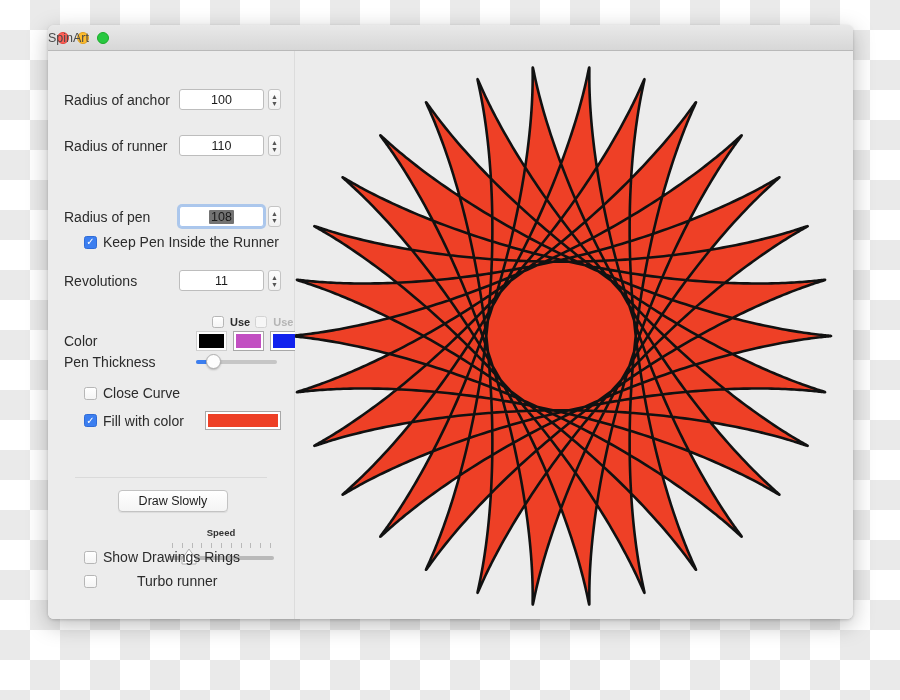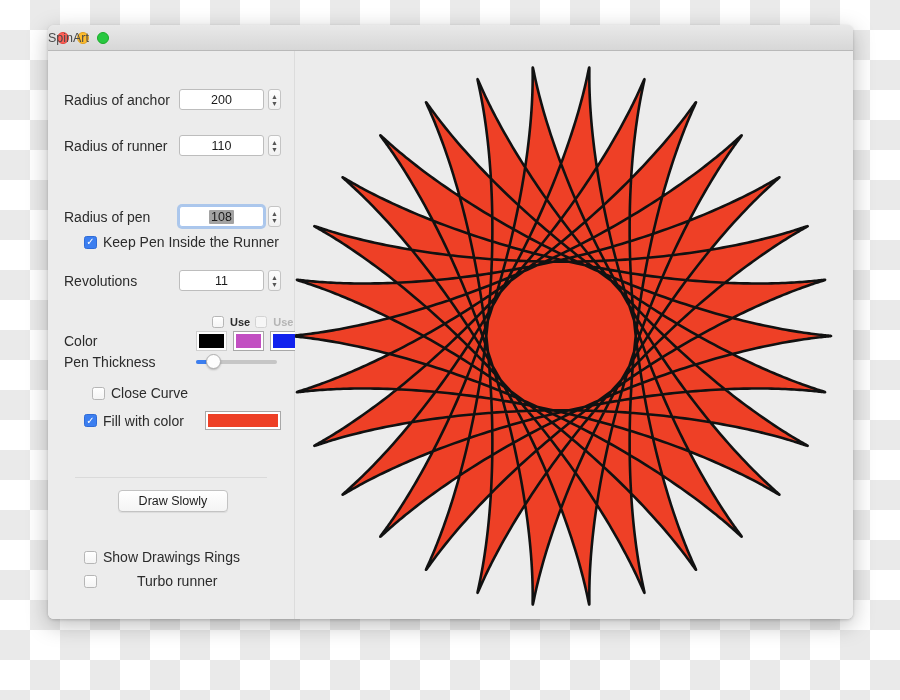--- a/index.html
+++ b/index.html
@@ -73,21 +73,21 @@
     border: 1px solid #bdbdbd;
     border-radius: 3px;
     display: flex; align-items: center; justify-content: center;
     font-size: 12.5px; color: #1a1a1a;
   }
   .numfield.focused {
     border: 1px solid #a9c6ef;
     box-shadow: 0 0 0 2px rgba(120,170,235,0.55);
   }
   .numfield .hl {
-    background: #a3a3a3; padding: 0 2px; border-radius: 1px;
+    background: #737373; padding: 0 2px; border-radius: 1px;
   }
   .stepper {
     width: 13px; height: 21px; margin-left: 4px;
     border: 1px solid #c4c4c4; border-radius: 3px;
     background: linear-gradient(to bottom,#fdfdfd,#f1f1f1);
     display: flex; flex-direction: column;
     align-items: center; justify-content: center;
     line-height: 0;
   }
   .stepper span { font-size: 7px; color: #555; line-height: 7px; display:block; }
@@ -200,21 +200,21 @@
     <div id="wtitle">SpinArt</div>
   </div>
 
   <div id="body">
 
     <div id="sidebar">
 
       <div class="row" style="left:16px; top:38px;">
         <div class="lbl" style="width:115px;">Radius of anchor</div>
         <div class="numfield">
-          <span>200</span>
+          <span>100</span>
         </div>
         <div class="stepper">
           <span>▲</span>
           <span>▼</span>
         </div>
       </div>
 
       <div class="row" style="left:16px; top:84px;">
         <div class="lbl" style="width:115px;">Radius of runner</div>
         <div class="numfield">
@@ -280,41 +280,65 @@
             <i id="sw0" style="background: rgb(0, 0, 0);"></i>
           </div>
         <div class="swatch" style="margin-left:6px;">
             <i id="sw1" style="background: rgb(194, 79, 194);"></i>
           </div>
         <div class="swatch" style="margin-left:6px;">
             <i id="sw2" style="background: rgb(17, 34, 238);"></i>
           </div>
       </div>
 
-      <div class="row cb" style="left:44px; top:334px;">
+      <div class="row cb" style="left:36px; top:334px;">
         <div class="cbox"></div>
         <div class="lbl">Close Curve</div>
       </div>
 
       <div class="row cb" style="left:36px; top:360px;">
         <div class="cbox on">✓</div>
         <div class="lbl" style="width:96px;">Fill with color</div>
         <div class="swatch" style="width:76px;height:19px;">
           <i id="fillsw" style="background: rgb(238, 64, 38);"></i>
         </div>
       </div>
 
       <div id="divider"></div>
 
       <div class="row" style="left:70px; top:439px;">
         <div class="btn">
           <span>Draw Slowly</span>
         </div>
       </div>
 
+      <div id="speedwrap">
+        <div id="speedlabel">Speed</div>
+        <div id="ticks">
+            <i style="left: 4px;"></i>
+            <i style="left: 13.8px;"></i>
+            <i style="left: 23.6px;"></i>
+            <i style="left: 33.4px;"></i>
+            <i style="left: 43.2px;"></i>
+            <i style="left: 53px;"></i>
+            <i style="left: 62.8px;"></i>
+            <i style="left: 72.6px;"></i>
+            <i style="left: 82.4px;"></i>
+            <i style="left: 92.2px;"></i>
+            <i style="left: 102px;"></i>
+          </div>
+        <div id="strack">
+          <div class="t"></div>
+          <div id="sknob" style="left: 13.2px;">
+            <svg width="16" height="17" viewBox="0 0 16 17">
+              <path d="M8 1 L15 11 L15 16 L1 16 L1 11 Z" fill="#fdfdfd" stroke="#b0b0b0" stroke-width="1"></path>
+            </svg>
+          </div>
+        </div>
+      </div>
 
       <div class="row cb" style="left:36px; top:498px;">
         <div class="cbox"></div>
         <div class="lbl">Show Drawings Rings</div>
       </div>
 
       <div class="row cb" style="left:36px; top:522px;gap:40px;">
         <div class="cbox"></div>
         <div class="lbl">Turbo runner</div>
       </div>

